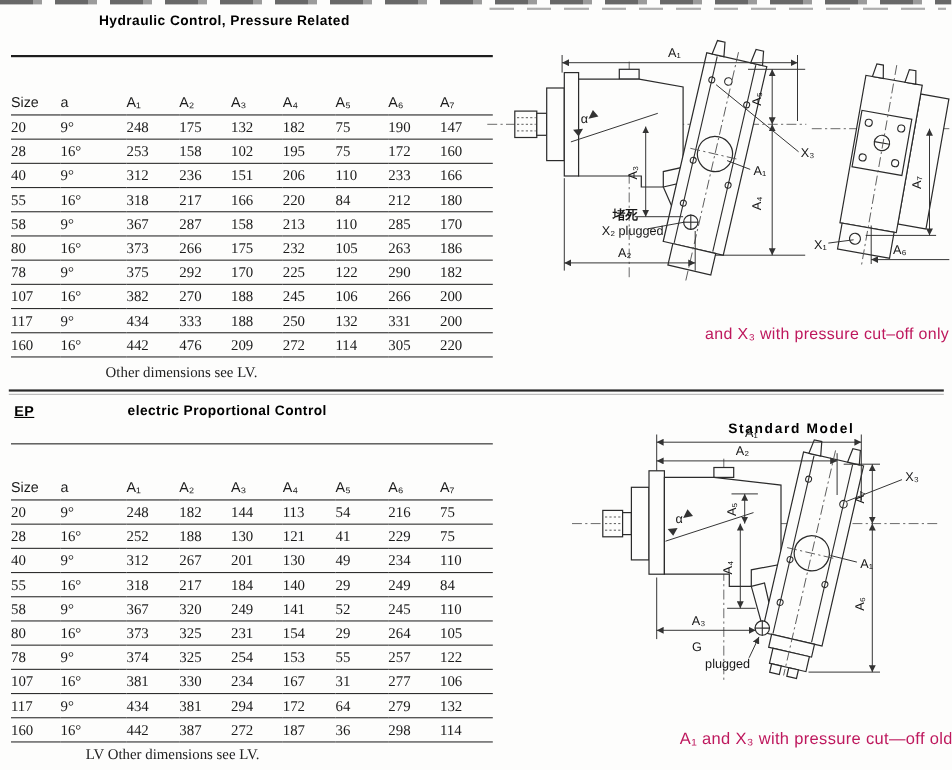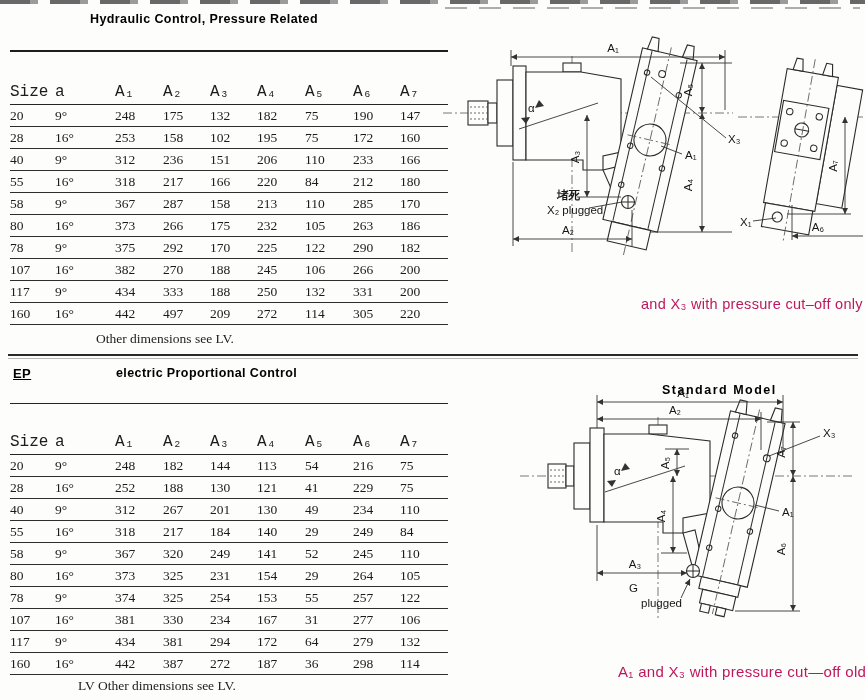--- a/index.html
+++ b/index.html
@@ -21,22 +21,22 @@
     opacity:.8;
   }
   .sec-title{font-size:12.5px;font-weight:bold;letter-spacing:.4px;color:#000000;white-space:nowrap;}
   .caption{font-size:14.5px;color:#be185d;letter-spacing:.3px;white-space:nowrap;}
   .rule{border-top:2px solid #1d1d1d;}
   .rule-thin{border-top:1.5px solid #242424;}
   .divider{border-top:2px solid #2a2a2a;}
   .divider-echo{border-top:1px solid #b5b5b5;}
   table.dim-table{border-collapse:collapse;table-layout:fixed;width:438px;}
   table.dim-table th{
-    font-family:Liberation Mono, monospace;
-    font-size:16px;font-weight:normal;text-align:left;
+    font-family:Liberation Sans, sans-serif;
+    font-size:13px;font-weight:normal;text-align:left;
     padding:4px 0 3px 0;line-height:17px;
     border-bottom:1.6px solid #242424;
   }
   table.dim-table td{
     font-family:"Liberation Serif","DejaVu Serif","DejaVu Sans",serif;
     font-size:13.5px;text-align:left;
     padding:3px 0 2px 0;line-height:16px;
     border-bottom:1.2px solid #2e2e2e;
   }
   .footnote{
@@ -184,21 +184,21 @@
         <td>188</td>
         <td>250</td>
         <td>132</td>
         <td>331</td>
         <td>200</td>
       </tr>
       <tr>
         <td>160</td>
         <td>16°</td>
         <td>442</td>
-        <td>497</td>
+        <td>476</td>
         <td>209</td>
         <td>272</td>
         <td>114</td>
         <td>305</td>
         <td>220</td>
       </tr>
     </tbody>
 </table>
 <div class="abs footnote" style="left:96px;top:331px;text-align:right;">Other dimensions see LV.</div>
 

